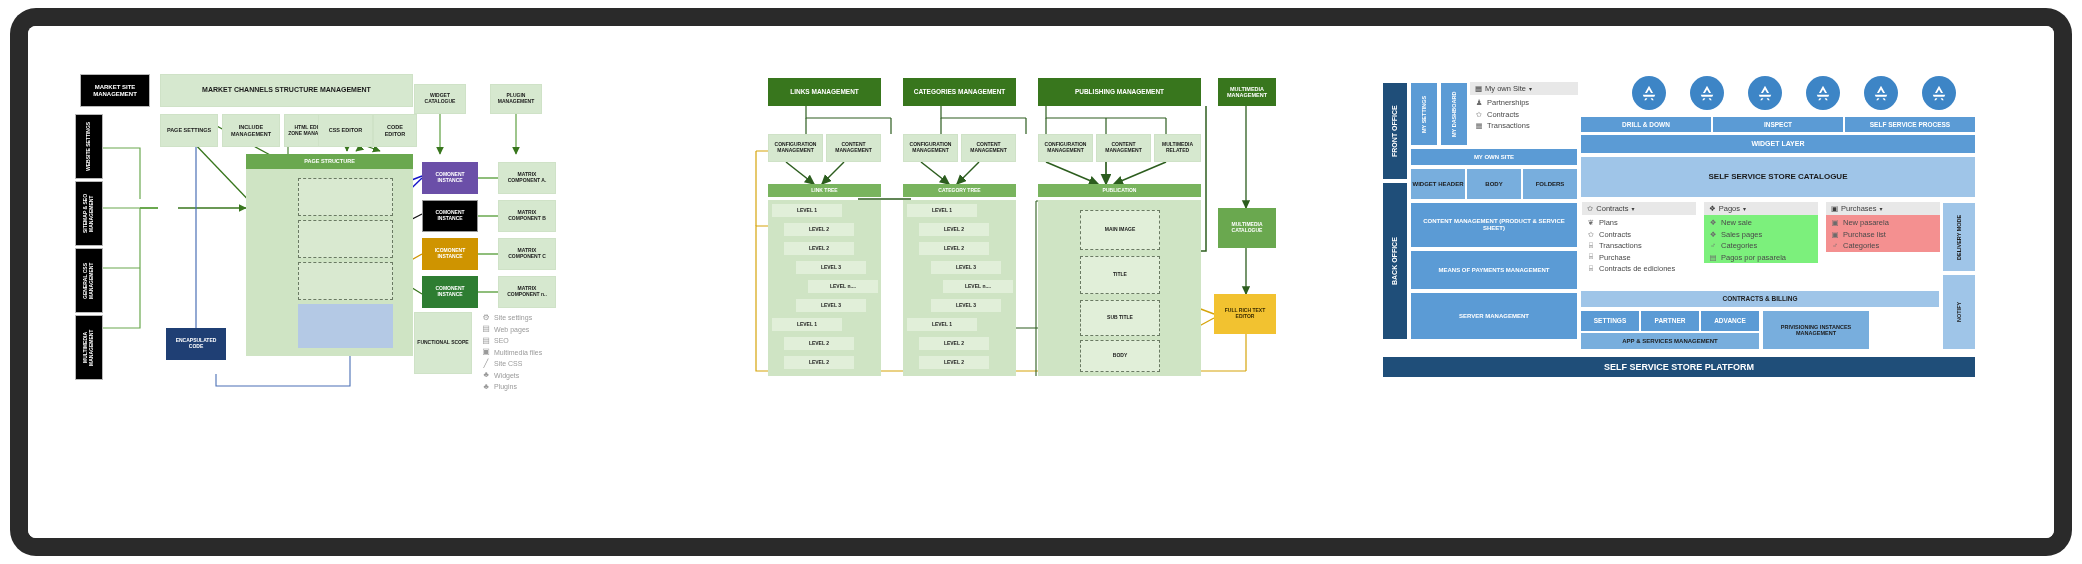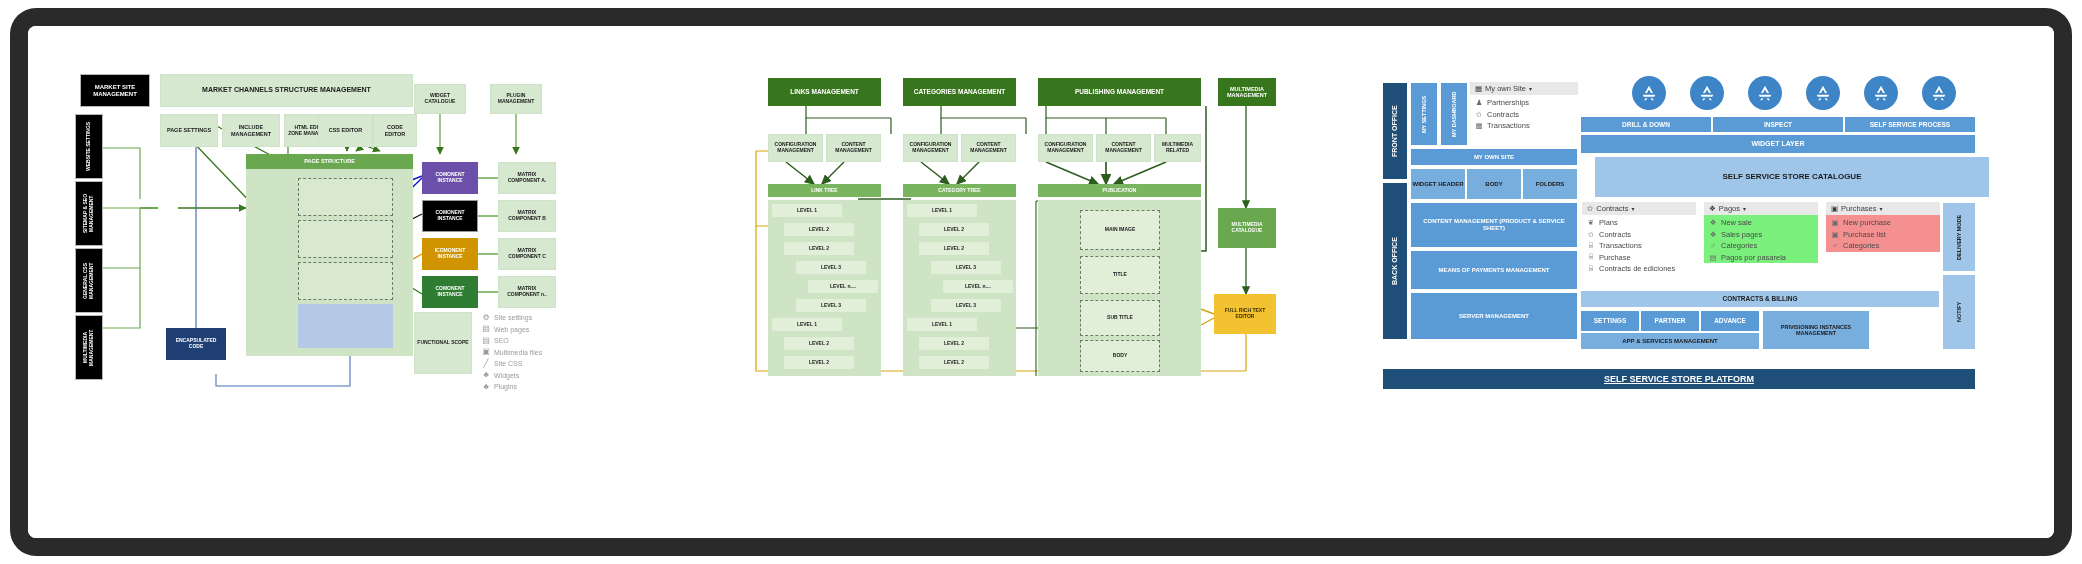--- a/index.html
+++ b/index.html
@@ -452,21 +452,21 @@
               </svg>
             </div>
           </div>
 
   <div class="bcell b1 t65" style="left:198px; top:42px; width:132px; height:17px;">DRILL &amp; DOWN</div>
   <div class="bcell b1 t65" style="left:330px; top:42px; width:132px; height:17px;">INSPECT</div>
   <div class="bcell b1 t65" style="left:462px; top:42px; width:132px; height:17px;">SELF  SERVICE  PROCESS</div>
 
   <div class="bcell b1 t7" style="left:198px; top:60px; width:396px; height:20px;">WIDGET LAYER</div>
 
-  <div class="bcell b3 t8" style="left:212px; top:82px; width:396px; height:42px; color:#1b1b1b;">SELF SERVICE STORE CATALOGUE</div>
+  <div class="bcell b3 t8" style="left:198px; top:82px; width:396px; height:42px; color:#1b1b1b;">SELF SERVICE STORE CATALOGUE</div>
 
   <div class="menucard" style="left:200px; top:128px; width:114px; height:88px;">
     <div class="menuhdr">
       <span>✩</span>
       <span>Contracts</span>
       <span style="font-size:6px;">▾</span>
     </div>
     <div class="menulist">
       <div class="menuitem">
         <span class="mi-ico">❦</span>
@@ -519,21 +519,21 @@
 
   <div class="menucard" style="left:444px; top:128px; width:114px; height:88px;">
     <div class="menuhdr">
       <span>▣</span>
       <span>Purchases</span>
       <span style="font-size:6px;">▾</span>
     </div>
     <div class="menulist redmenu">
       <div class="menuitem">
         <span class="mi-ico">▣</span>
-        <span>New purchase</span>
+        <span>New pasarela</span>
               </div>
       <div class="menuitem">
         <span class="mi-ico">▣</span>
         <span>Purchase list</span>
               </div>
       <div class="menuitem">
         <span class="mi-ico">♂</span>
         <span>Categories</span>
               </div>
     </div>
@@ -543,18 +543,18 @@
 
   <div class="bcell b1 t65" style="left:198px; top:236px; width:60px; height:22px;">SETTINGS</div>
   <div class="bcell b1 t65" style="left:258px; top:236px; width:60px; height:22px;">PARTNER</div>
   <div class="bcell b1 t65" style="left:318px; top:236px; width:60px; height:22px;">ADVANCE</div>
   <div class="bcell b2 t6" style="left:198px; top:258px; width:180px; height:18px;">APP &amp; SERVICES MANAGEMENT</div>
   <div class="bcell b2 t55" style="left:380px; top:236px; width:108px; height:40px; padding:2px;">PRIVISIONING  INSTANCES MANAGEMENT</div>
 
   <div class="bcell b3 vert t55" style="left:560px; top:128px; width:34px; height:70px; color:#1b1b1b;">DELIVERY MODE</div>
   <div class="bcell b3 vert t55" style="left:560px; top:200px; width:34px; height:76px; color:#1b1b1b;">NOTIFY</div>
 
-  <div class="bcell b4 t9" style="left:0px; top:294px; width:594px; height:22px;text-decoration:underline;">SELF SERVICE STORE  PLATFORM</div>
+  <div class="bcell b4 t9" style="left:0px; top:282px; width:594px; height:22px;">SELF SERVICE STORE  PLATFORM</div>
 </div>
 
 </div>
 </div>
 </div>
 
 </body></html>

